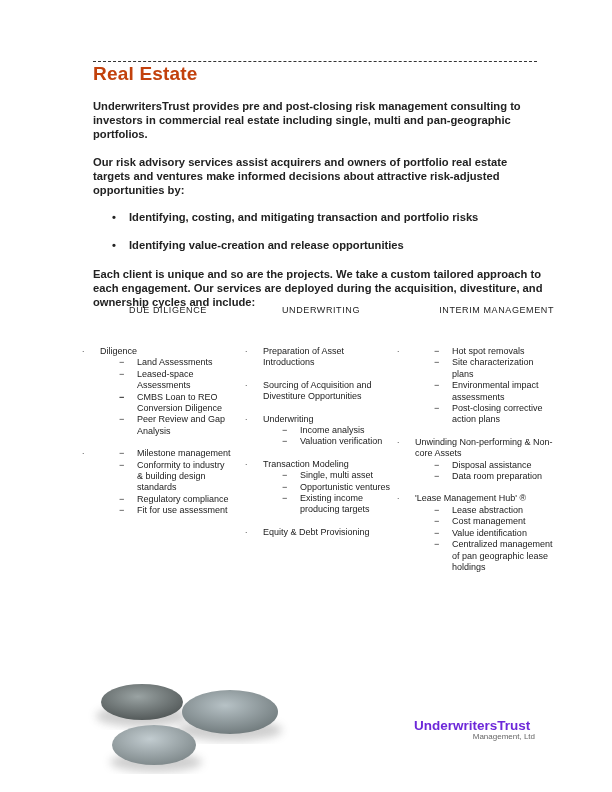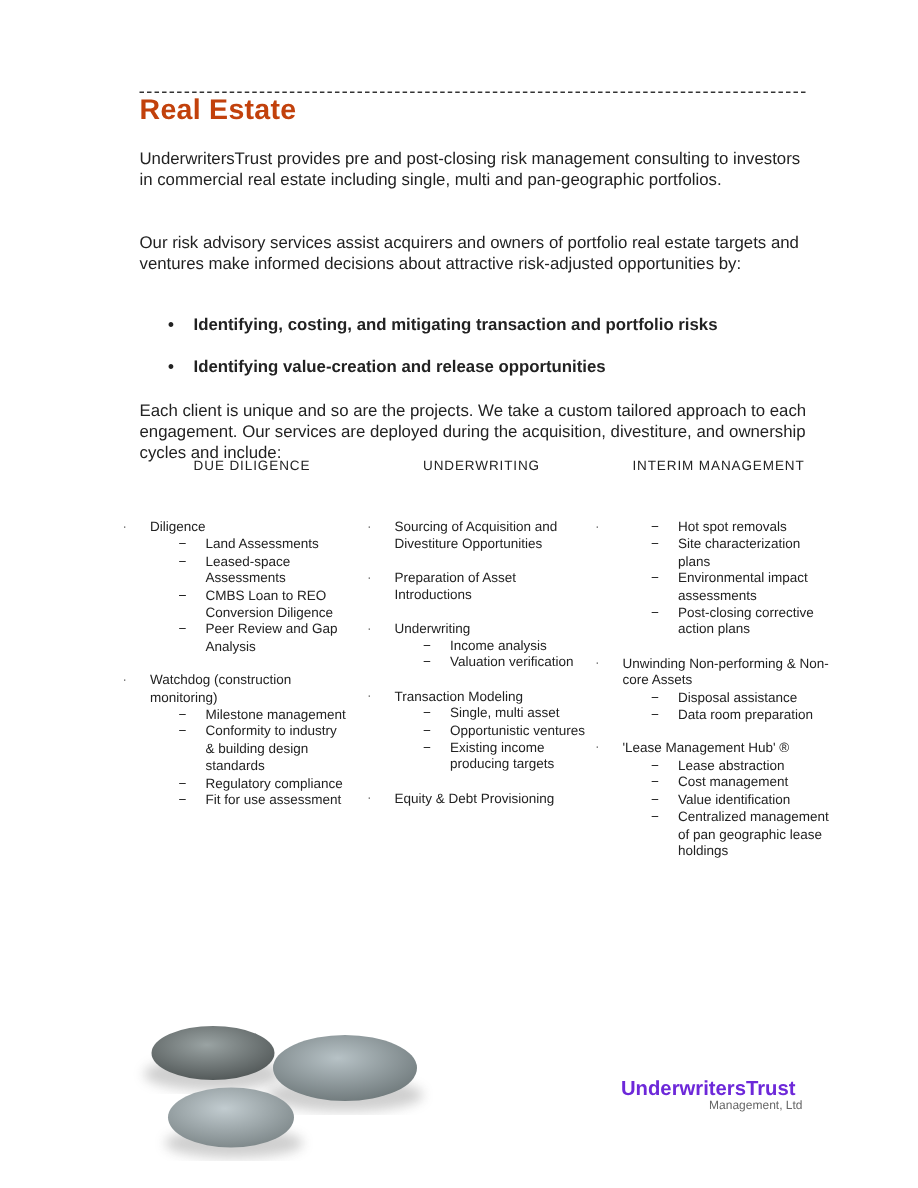--- a/index.html
+++ b/index.html
@@ -10,21 +10,21 @@
   .rule {
     position: absolute; left: 93px; top: 61px; width: 444px; height: 0;
     border-top: 1px dashed #333;
   }
   .title {
     position: absolute; left: 93px; top: 63px; margin: 0;
     font-size: 19px; font-weight: bold; color: #c2410c; letter-spacing: 0.2px;
   }
   .para {
     position: absolute; left: 93px; width: 450px; margin: 0;
-    font-size: 11.2px; font-weight: normal; line-height: 14px; color: #222;
+    font-size: 11.2px; font-weight: bold; line-height: 14px; color: #222;
   }
   .p1 { top: 99px; }
   .p2 { top: 155px; }
   .p3 { top: 267px; }
   .key-bullet {
     position: absolute; left: 112px; font-size: 11.2px; font-weight: bold; color: #222;
     display: flex; align-items: baseline;
   }
   .key-bullet .dot { width: 17px; display: inline-block; }
   .kb1 { top: 211px; }
@@ -70,53 +70,52 @@
 </div>
 <div class="key-bullet kb2">
   <span class="dot">•</span>
   <span>Identifying value-creation and release opportunities</span>
 </div>
 
 <p class="para p3">Each client is unique and so are the projects.  We take a custom tailored approach to each engagement.   Our services are deployed during the acquisition, divestiture, and ownership cycles and include:</p>
 
 <div class="col-head" style="left:93px;width:150px;">DUE DILIGENCE</div>
 <div class="col-head" style="left:245px;width:152px;">UNDERWRITING</div>
-<div class="col-head" style="left:404px;width:150px;">INTERIM MANAGEMENT</div>
+<div class="col-head" style="left:404px;width:150px;text-align:right;">INTERIM MANAGEMENT</div>
 
 <div class="col col1">
     <div class="item">
       <span class="b">·</span>
       <div>Diligence</div>
       <div class="sublist">
         <div class="sub"><span class="d">−</span><span>Land Assessments</span></div>
         <div class="sub"><span class="d">−</span><span>Leased-space Assessments</span></div>
         <div class="sub"><span class="d">−</span></div>
         <div class="sub"><span class="d">−</span><span>CMBS Loan to REO Conversion Diligence</span></div>
         <div class="sub"><span class="d">−</span><span>Peer Review and Gap Analysis</span></div>
       </div>
     </div>
     <div class="item">
       <span class="b">·</span>
-      <div>Watchdog (construction monitoring)</div>
       <div class="sublist">
         <div class="sub"><span class="d">−</span><span>Milestone management</span></div>
         <div class="sub"><span class="d">−</span><span>Conformity to industry &amp; building design standards</span></div>
         <div class="sub"><span class="d">−</span><span>Regulatory compliance</span></div>
         <div class="sub"><span class="d">−</span><span>Fit for use assessment</span></div>
       </div>
     </div>
   </div>
 <div class="col col2">
     <div class="item">
       <span class="b">·</span>
-      <div>Sourcing of Acquisition and Divestiture Opportunities</div>
+      <div>Preparation of Asset Introductions</div>
     </div>
     <div class="item">
       <span class="b">·</span>
-      <div>Preparation of Asset Introductions</div>
+      <div>Sourcing of Acquisition and Divestiture Opportunities</div>
     </div>
     <div class="item">
       <span class="b">·</span>
       <div>Underwriting</div>
       <div class="sublist">
         <div class="sub"><span class="d">−</span><span>Income analysis</span></div>
         <div class="sub"><span class="d">−</span><span>Valuation verification</span></div>
       </div>
     </div>
     <div class="item">

